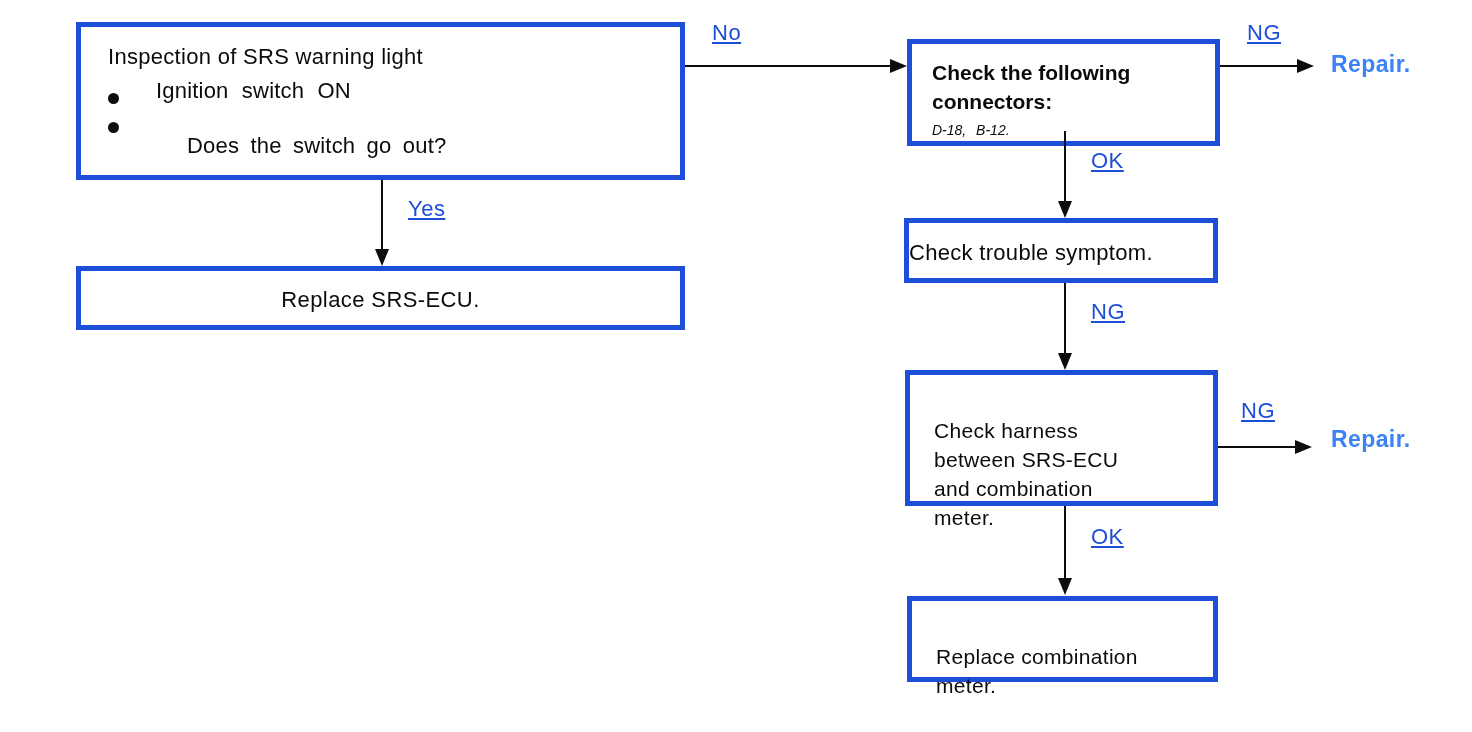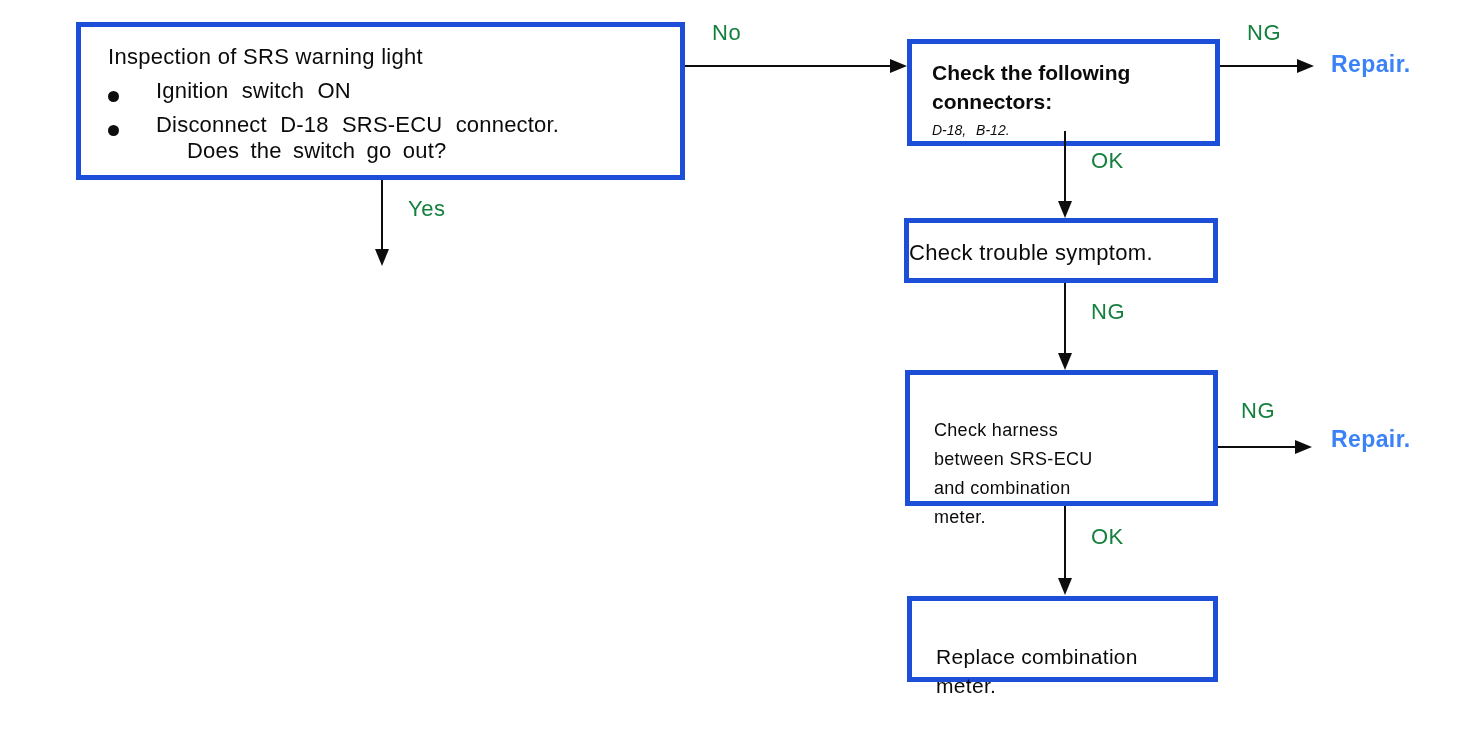--- a/index.html
+++ b/index.html
@@ -17,21 +17,21 @@
     border:5px solid #1d4ed8;
     box-sizing:border-box;
   }
   .pre{white-space:pre-line;}
   .node-title{
     font-size:22px;
     letter-spacing:0.3px;
   }
   .bullet-row{
     display:flex;
-    align-items:center;
+    align-items:flex-end;
     margin-top:8px;
   }
   .dot{
     width:11px;height:11px;
     background:#0d0d0d;
     border-radius:50%;
     margin:10px 0 0 0;
     flex:0 0 11px;
   }
   .bullet-text{
@@ -49,21 +49,22 @@
   .center-text{
     text-align:center;
     font-size:22px;
     letter-spacing:0.4px;
   }
   .bold{font-weight:700;}
   .lbl{
     position:absolute;
     font-size:22px;
     letter-spacing:0.5px;
-    color:#15803d;
+    color:#1d4ed8;
+    text-decoration:underline;
   }
   .repair{
     position:absolute;
     font-size:23px;
     font-weight:700;
     letter-spacing:0.4px;
     color:#3b82f6;
   }
   .hline{position:absolute;height:2px;background:#0d0d0d;}
   .vline{position:absolute;width:2px;background:#0d0d0d;}
@@ -86,37 +87,39 @@
 <div id="canvas">
 
   <div class="node" style="left:76px;top:22px;width:609px;height:158px;padding:17px 10px 0 27px;">
     <div class="node-title">Inspection of SRS warning light</div>
     <div class="bullet-row">
       <span class="dot"></span>
       <span class="bullet-text">Ignition switch ON</span>
     </div>
     <div class="bullet-row">
       <span class="dot"></span>
-      <span class="bullet-text">Disconnect D-18 SRS-ECU connector.</span>
     </div>
     <div class="cont-line">Does the switch go out?</div>
   </div>
 
+  <div class="node center-text" style="left:76px;top:266px;width:609px;height:64px;line-height:58px;">
+    <span>Replace SRS-ECU.</span>
+  </div>
 
   <div class="node" style="left:907px;top:39px;width:313px;height:107px;padding:14px 10px 0 20px;">
     <div class="pre bold" style="font-size:21px;line-height:29px;">Check the following
 connectors:</div>
     <div style="font-size:14px;line-height:29px;word-spacing:6px;font-style:italic;">D-18, B-12.</div>
   </div>
 
   <div class="node" style="left:904px;top:218px;width:314px;height:65px;line-height:59px;font-size:22px;letter-spacing:0.3px;">
     <span>Check trouble symptom.</span>
   </div>
 
-  <div class="node pre" style="left:905px;top:370px;width:313px;height:136px;padding:12px 10px 0 24px;font-size:18px;line-height:29px;letter-spacing:0.3px;">
+  <div class="node pre" style="left:905px;top:370px;width:313px;height:136px;padding:12px 10px 0 24px;font-size:21px;line-height:29px;letter-spacing:0.3px;">
     <span>Check harness
 between SRS-ECU
 and combination
 meter.</span>
   </div>
 
   <div class="node pre" style="left:907px;top:596px;width:311px;height:86px;padding:12px 10px 0 24px;font-size:21px;line-height:29px;letter-spacing:0.3px;">
     <span>Replace combination
 meter.</span>
   </div>

